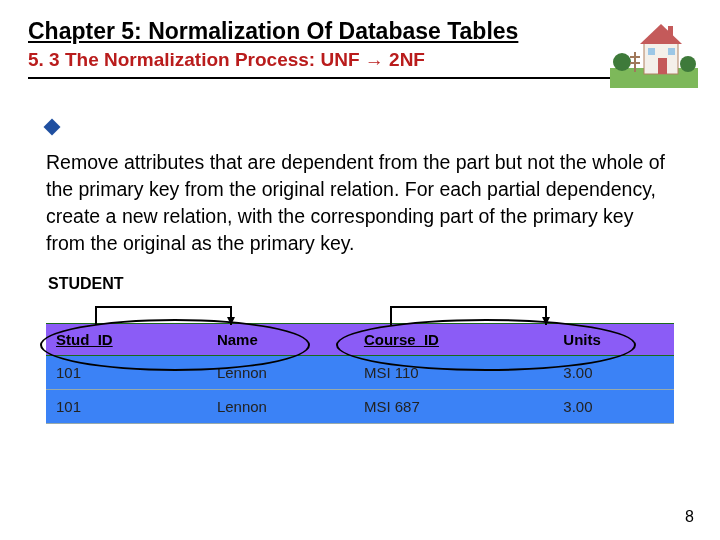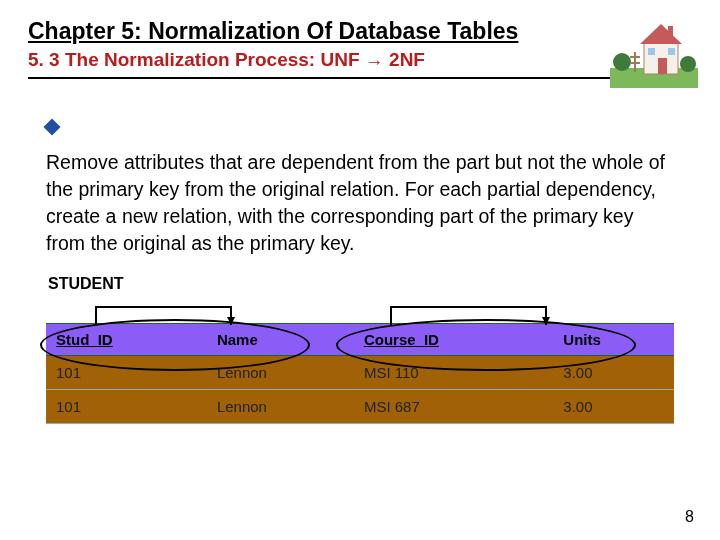--- a/index.html
+++ b/index.html
@@ -86,21 +86,21 @@
     padding: 7px 10px;
     border-top: 1.5px solid #1b6a1b;
     border-bottom: 1.5px solid #1b6a1b;
   }
   thead th.key {
     text-decoration: underline;
   }
   tbody td {
     padding: 8px 10px;
     border-bottom: 1px solid #9aa;
-    background: #a16207;
+    background: #3b82f6;
     color: #222;
     margin-top: 20px;
   }
   .ellipse {
     position: absolute;
     border: 2.5px solid #000;
     border-radius: 50%;
     background: transparent;
     pointer-events: none;
   }

